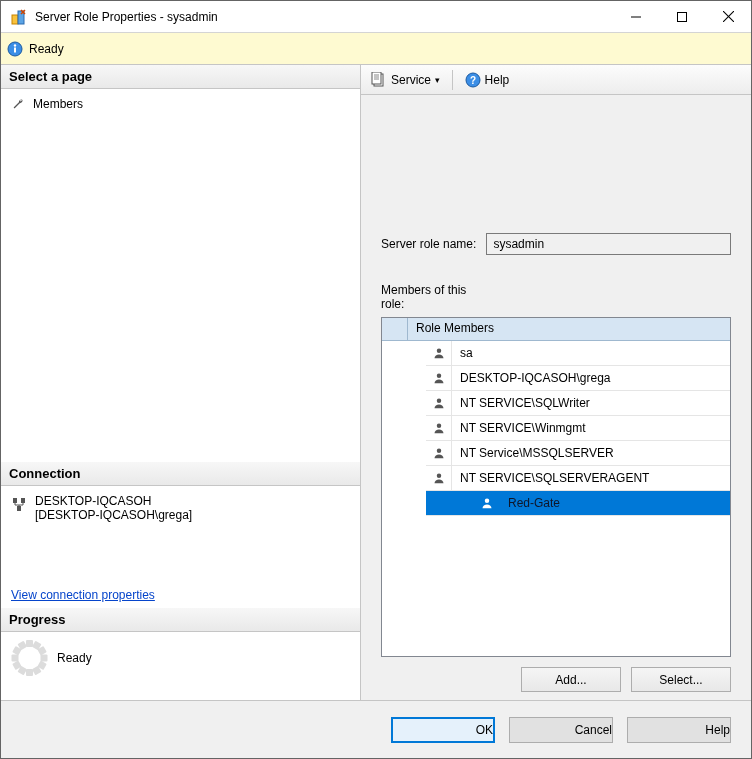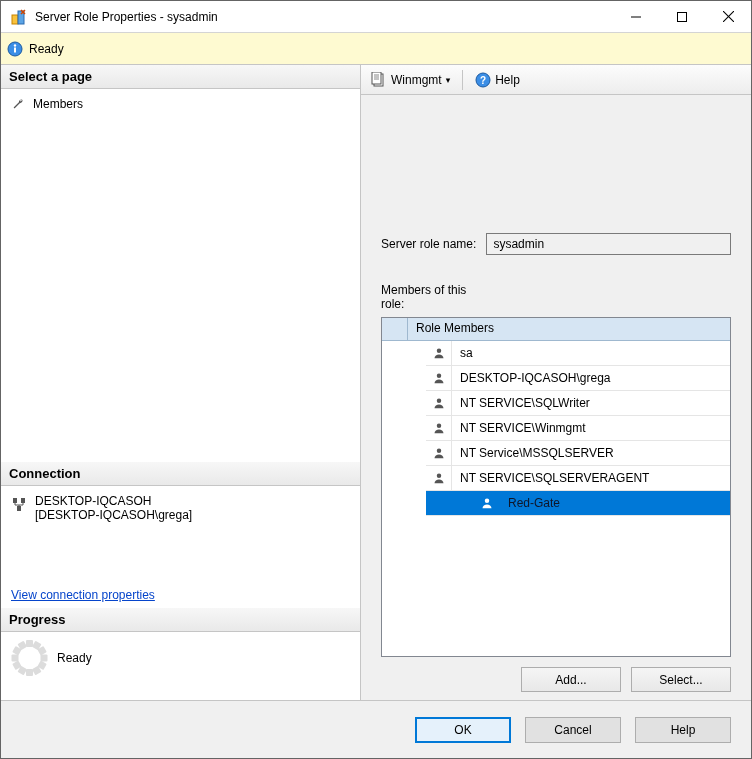--- a/index.html
+++ b/index.html
@@ -44,21 +44,21 @@
   .grid-body { flex:1; overflow:auto;margin-left:44px; }
   .grid-row { display:flex; height:25px; align-items:stretch; border-bottom:1px solid #e5e5e5; }
   .grid-row.selected { background:#0078d7; color:#0f172a;padding-left:48px; }
   .grid-row.selected .cell-icon svg path { fill:#fff; }
   .cell-icon { width:26px; border-right:1px solid #e5e5e5; display:flex; align-items:center; justify-content:center; }
   .grid-row.selected .cell-icon { border-right:1px solid #0078d7;}
   .cell-name { flex:1; padding:4px 8px; display:flex; align-items:center;}
   .btn-row { display:flex; justify-content:flex-end; gap:10px; margin-top:10px; }
   .btn { width:100px; height:25px; border:1px solid #adadad; background:linear-gradient(#f5f5f5,#e8e8e8); display:flex; align-items:center; justify-content:center; cursor:default; }
   .dialog-buttons { border-top:1px solid #c5c5c5; height:58px; display:flex; align-items:center; justify-content:flex-end; padding:0 20px; gap:14px; background:#f0f0f0;}
-  .dlg-btn { width:96px; height:26px; border:1px solid #adadad; background:#e1e1e1; display:flex; align-items:center; justify-content:center; }
+  .dlg-btn { width:104px; height:26px; border:1px solid #adadad; background:#e1e1e1; display:flex; align-items:center; justify-content:flex-end; }
   .dlg-btn.default { border:2px solid #0078d7; background:#e5f1fb; }
   .sep { width:1px; height:20px; background:#c5c5c5; margin:0 4px;}
 </style>
 </head>
 <body>
 
 <div class="window">
 
   <div class="titlebar">
     <svg class="app-icon" viewBox="0 0 16 16">
@@ -152,21 +152,21 @@
     <div class="right-pane">
       <div class="toolbar">
         <div class="tool-item">
           <svg width="16" height="16" viewBox="0 0 16 16">
             <rect x="3" y="2" width="9" height="12" fill="#fff" stroke="#555"></rect>
             <rect x="1" y="0" width="9" height="12" fill="#fff" stroke="#555"></rect>
             <line x1="3" y1="3" x2="8" y2="3" stroke="#888"></line>
               <line x1="3" y1="5" x2="8" y2="5" stroke="#888"></line>
               <line x1="3" y1="7" x2="8" y2="7" stroke="#888"></line>
           </svg>
-          <span>Winmgmt</span>
+          <span>Service</span>
           <span class="caret">▾</span>
         </div>
         <div class="sep"></div>
         <div class="tool-item">
           <svg width="16" height="16" viewBox="0 0 16 16">
             <circle cx="8" cy="8" r="7" fill="#3b8ee6" stroke="#1c5aa0"></circle>
             <text x="8" y="12" text-anchor="middle" font-size="10" font-weight="bold" fill="#fff">?</text>
           </svg>
           <span>Help</span>
         </div>

